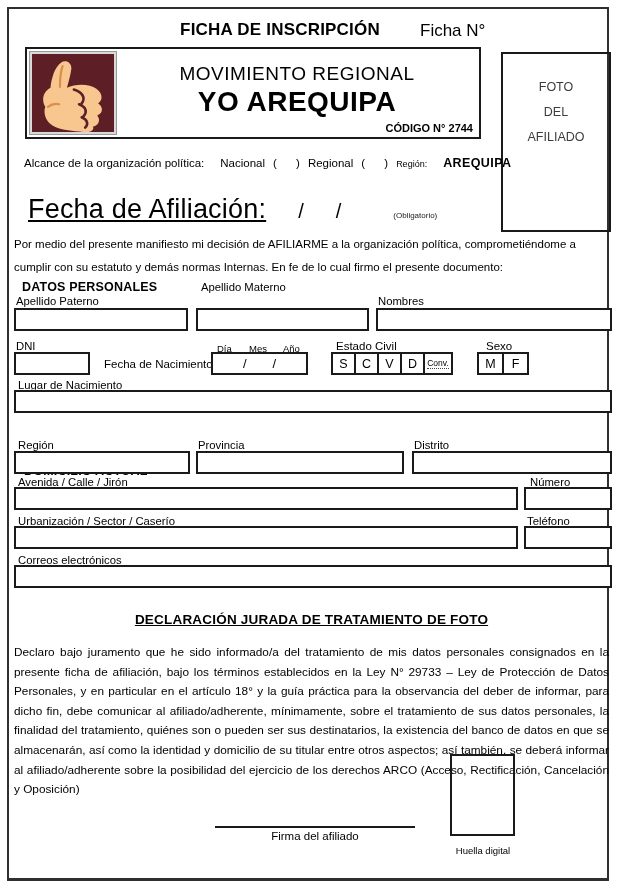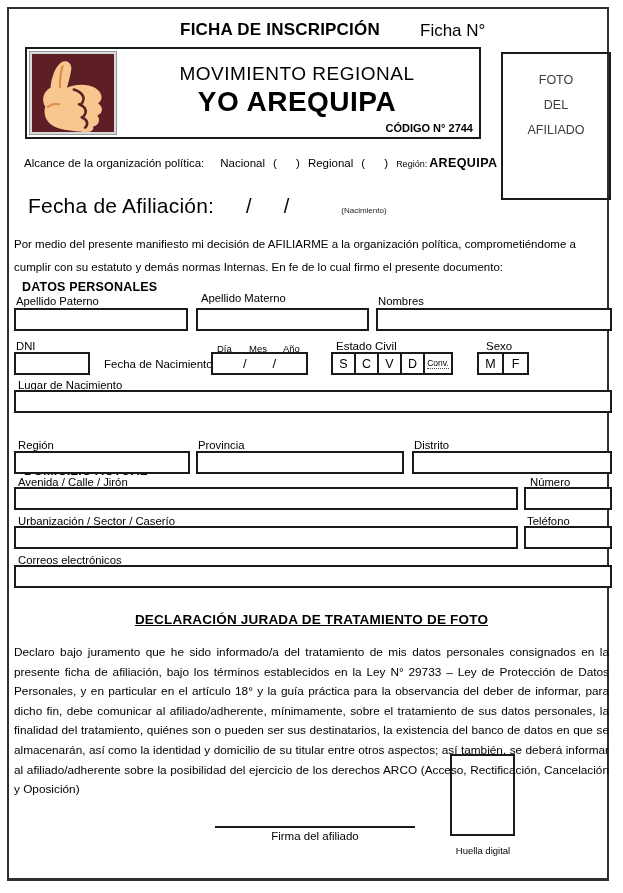--- a/index.html
+++ b/index.html
@@ -29,31 +29,31 @@
 
   .band{left:25px;top:47px;width:456px;height:92px;border:2px solid var(--line);}
   .logo{left:3px;top:3px;width:86px;height:82px;background:var(--logo-bg);
     border:2px solid #d9d9d9;outline:1px solid #999;}
   .logo svg{width:100%;height:100%;display:block;}
   .band-text{left:92px;top:14px;width:356px;text-align:center;}
   .org-type{font-size:19px;letter-spacing:.5px;}
   .org-name{font-size:28px;font-weight:700;letter-spacing:.5px;margin-top:1px;}
   .code{right:6px;bottom:3px;font-size:11px;font-weight:700;}
 
-  .photo-box{left:501px;top:52px;width:110px;height:148px;border:2px solid var(--line);
-    text-align:center;padding-top:14px;}
+  .photo-box{left:501px;top:52px;width:110px;height:180px;border:2px solid var(--line);
+    text-align:center;padding-top:21px;}
   .photo-box span{display:block;font-size:12.5px;line-height:25px;color:var(--photo-text);}
 
   .scope-row{left:24px;top:156px;display:flex;align-items:baseline;white-space:pre;font-size:11.5px;}
   .scope-row .gap16{width:16px;} .scope-row .gap8{width:8px;}
   .scope-region-label{font-size:9px;}
-  .scope-region-value{font-size:12.5px;font-weight:700;letter-spacing:.4px;margin-left:2px;}
+  .scope-region-value{font-size:12.5px;font-weight:700;letter-spacing:.4px;margin-left:16px;}
 
   .afil-row{left:28px;top:194px;display:flex;align-items:baseline;}
-  .afil-label{font-size:21px;letter-spacing:.2px;}
+  .afil-label{font-size:27px;letter-spacing:.2px;text-decoration:underline;}
   .afil-slash{font-size:20px;margin-left:32px;}
   .afil-note{font-size:8px;margin-left:52px;color:#222;}
 
   .intro{left:14px;top:233px;width:592px;font-size:11.5px;line-height:22.5px;}
 
   .section-title{font-size:12.5px;font-weight:700;letter-spacing:.2px;padding-left:8px;}
   .lbl{font-size:11.3px;white-space:nowrap;}
   .lbl-sm{font-size:9.5px;white-space:nowrap;}
   .input{border:2px solid var(--line);background:#fff;height:23px;}
 
@@ -122,28 +122,28 @@
   <span>(      )</span>
   <span class="gap8"></span>
   <span class="scope-region-label">Región:</span>
   <span class="scope-region-value">AREQUIPA</span>
 </div>
 
 <div class="abs afil-row">
   <span class="afil-label">Fecha de Afiliación:</span>
   <span class="afil-slash">/</span>
   <span class="afil-slash">/</span>
-  <span class="afil-note">(Nacimiento)</span>
+  <span class="afil-note">(Obligatorio)</span>
 </div>
 
 <div class="abs intro">Por medio del presente manifiesto mi decisión de AFILIARME a la organización política, comprometiéndome a cumplir con su estatuto y demás normas Internas. En fe de lo cual firmo el presente documento:</div>
 
 <div class="abs section-title" style="left:14px;top:280px;">DATOS PERSONALES</div>
 <div class="abs lbl" style="left:16px;top:295px;">Apellido Paterno</div>
-<div class="abs lbl" style="left:201px;top:292px;">Apellido Materno</div>
+<div class="abs lbl" style="left:201px;top:281px;">Apellido Materno</div>
 <div class="abs lbl" style="left:378px;top:295px;">Nombres</div>
 <div class="abs input" style="left:14px;top:308px;width:174px;"></div>
 <div class="abs input" style="left:196px;top:308px;width:173px;"></div>
 <div class="abs input" style="left:376px;top:308px;width:236px;"></div>
 
 <div class="abs lbl" style="left:16px;top:340px;">DNI</div>
 <div class="abs input" style="left:14px;top:352px;width:76px;"></div>
 <div class="abs lbl" style="left:104px;top:358px;font-size:11.5px;">Fecha de Nacimiento</div>
 <div class="abs lbl-sm" style="left:217px;top:343px;">Día</div>
 <div class="abs lbl-sm" style="left:249px;top:343px;text-align:center;">Mes</div>

